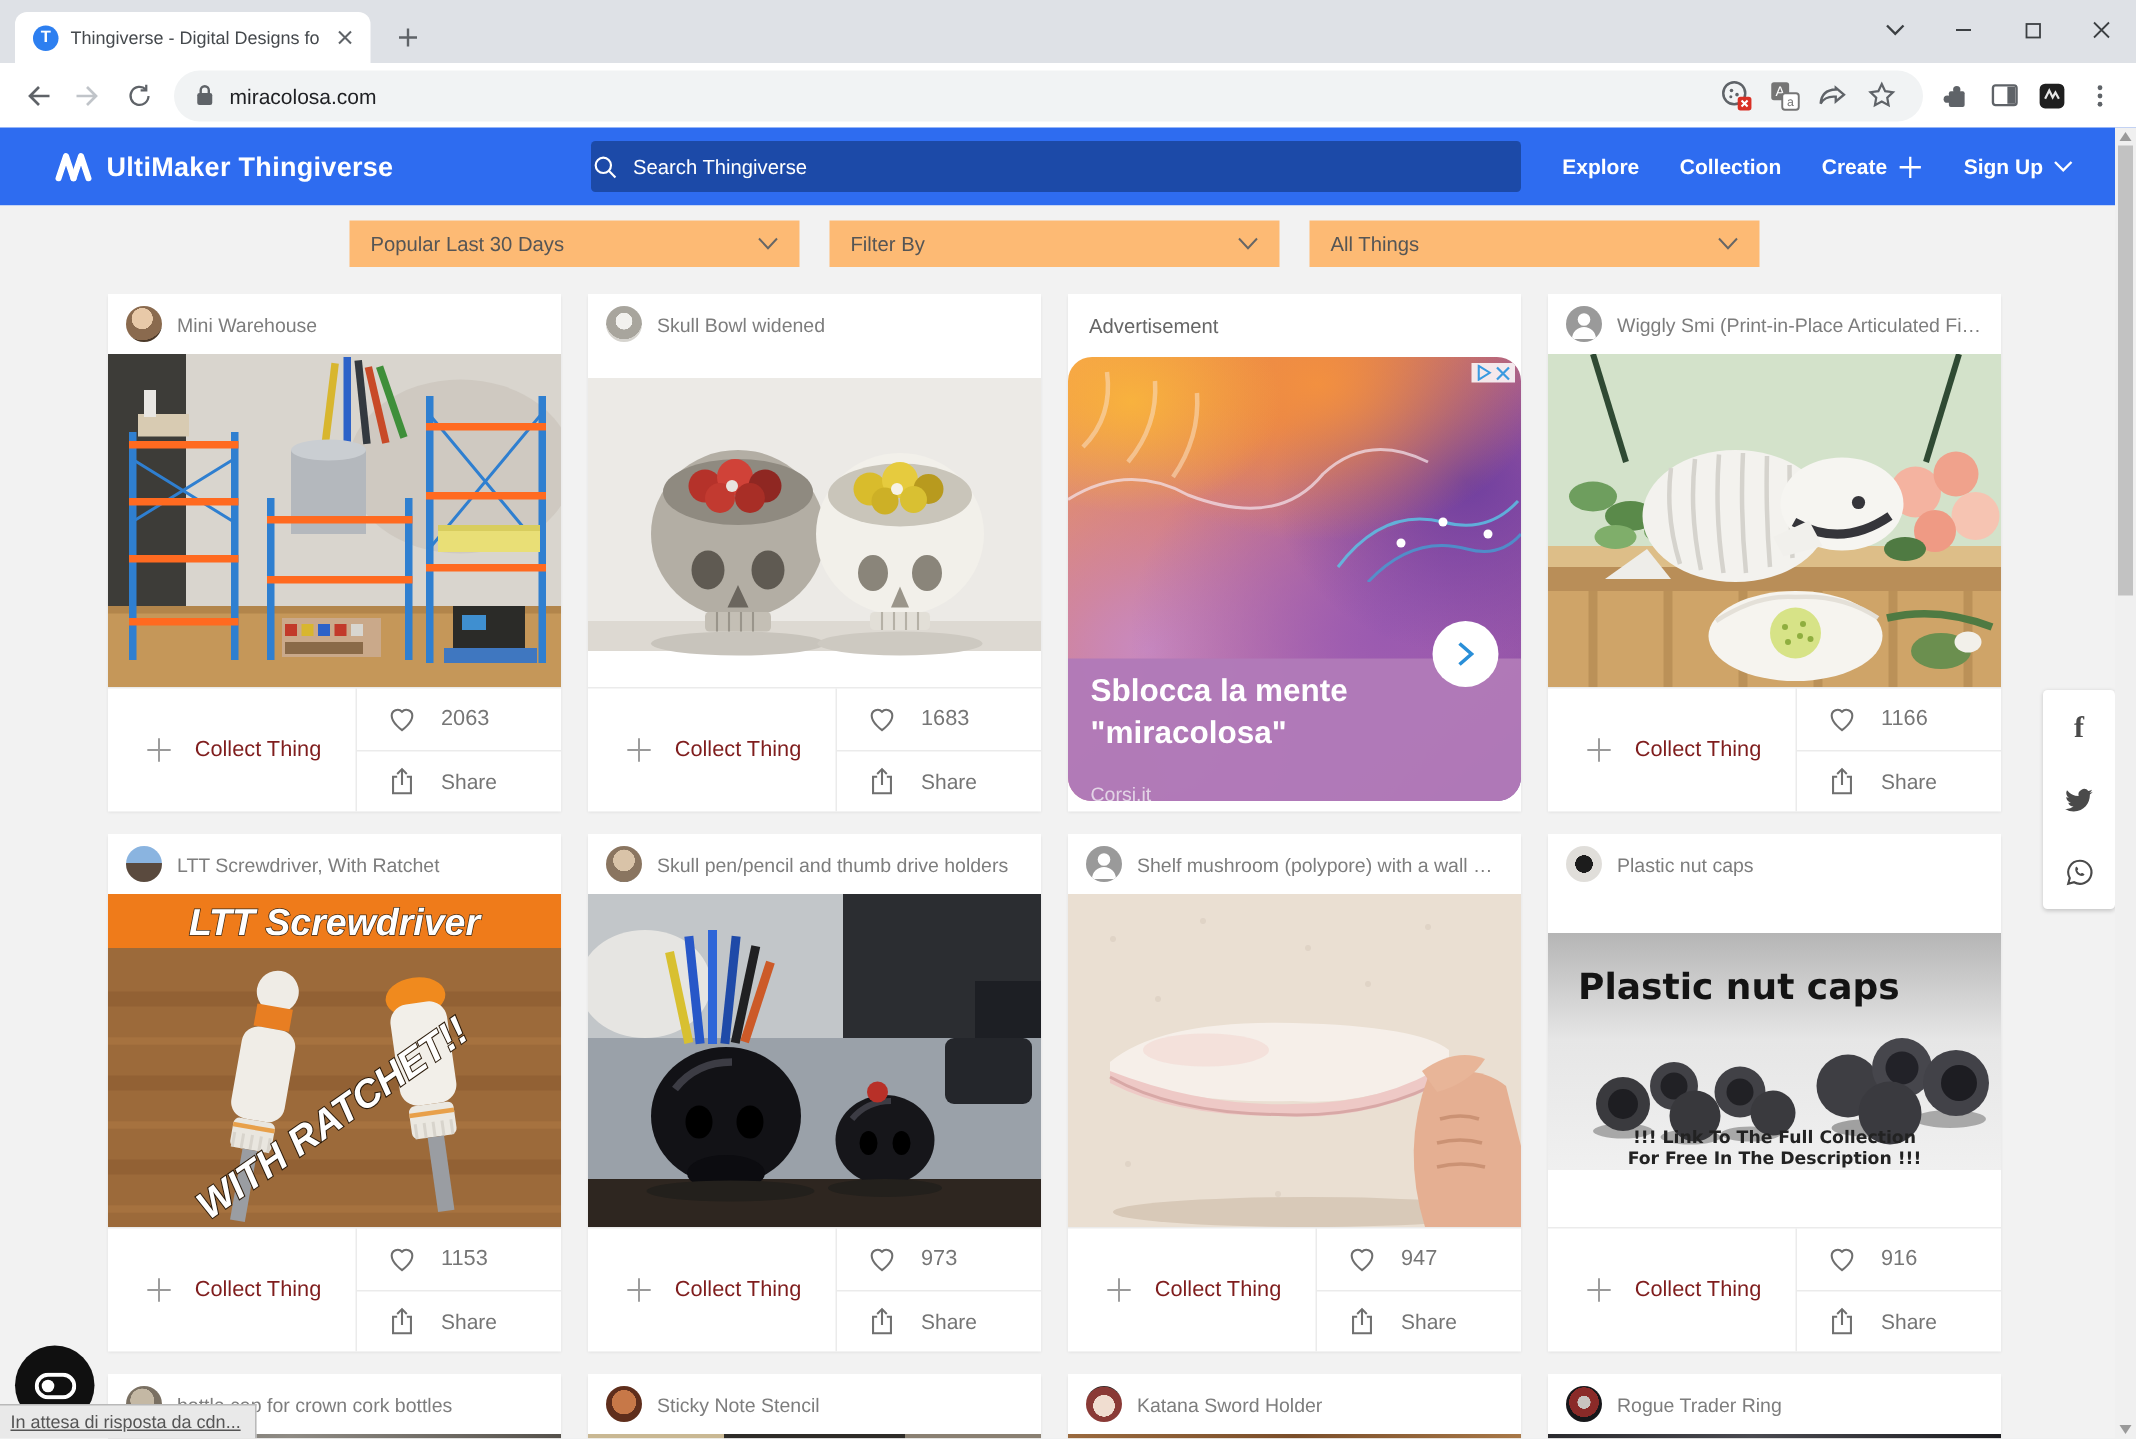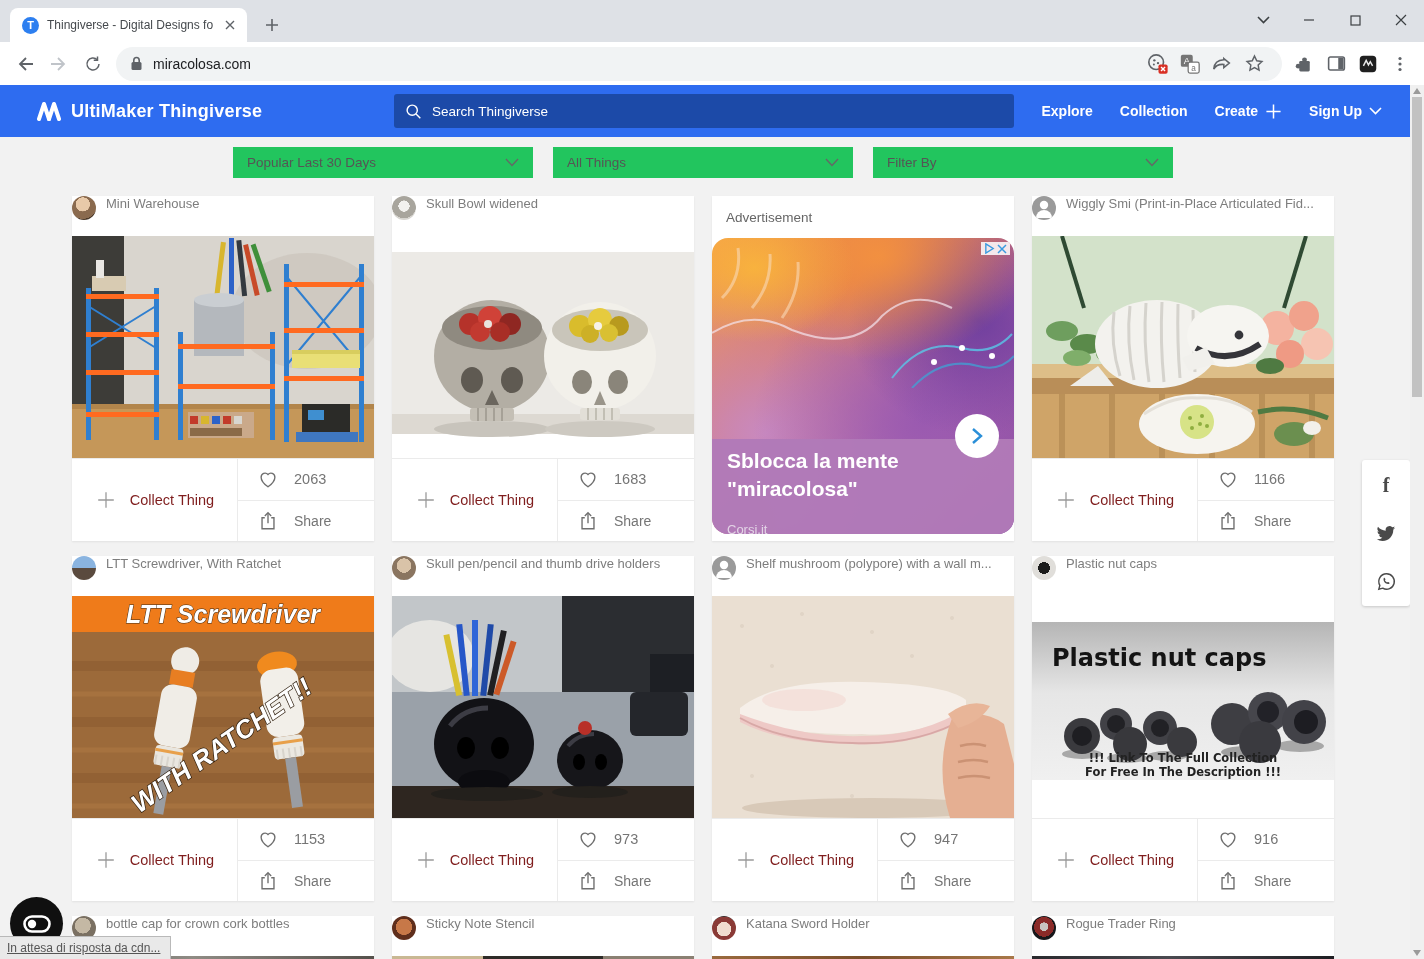--- a/index.html
+++ b/index.html
@@ -27,36 +27,36 @@
             margin:0 6px 0 6px; padding:0 12px 0 14px; min-width:0; }
   .url-text { font-size:14px; color:#202124; margin-left:10px; }
   .urlbar .spacer { flex:1; }
   .tbicon { width:32px; height:32px; display:flex; align-items:center; justify-content:center; flex:none; }
 
   
   .siteheader { position:relative; height:52px; background:#2e6cf0; }
   .brand { position:absolute; left:36px; top:0; height:52px; display:flex; align-items:center; gap:9px; }
   .brand-text { color:#fff; font-size:18px; font-weight:bold; letter-spacing:.2px; }
   .search { position:absolute; left:394px; top:9px; width:620px; height:34px; background:#1c4aa8;
-            border-radius:3px; display:flex; align-items:center; padding-left:11px; }
+            border-radius:3px; display:flex; align-items:center; padding-left:1px; }
   .search input { background:transparent; border:none; outline:none; color:#fff; font-size:13.5px;
                   margin-left:10px; width:520px; font-family:"Liberation Sans",sans-serif; }
   .search input::placeholder { color:#fff; opacity:1; }
   .sitenav { position:absolute; right:42px; top:0; height:52px; display:flex; align-items:center; gap:27px; }
   .sitenav .nav-item { color:#fff; font-size:14px; font-weight:600; display:flex; align-items:center; gap:7px; }
 
   
   .content { position:relative; height:822px; background:#f2f2f2; overflow:hidden; }
   .filters { position:absolute; top:10px; left:233px; display:flex; gap:20px; }
-  .filter { width:300px; height:31px; background:#22c55e; display:flex; align-items:center;
+  .filter { width:300px; height:31px; background:#fdba74; display:flex; align-items:center;
             justify-content:space-between; padding:0 14px; color:#555; font-size:13.5px; }
   .grid { position:absolute; top:59px; left:72px; display:grid;
           grid-template-columns:repeat(4,302px); column-gap:18px; row-gap:15px; }
   .card { width:302px; height:345px; background:#fff; box-shadow:0 1px 2px rgba(0,0,0,.07); overflow:hidden; }
-  .card-head { height:40px; display:flex; padding:0 0; gap:10px; }
+  .card-head { height:40px; display:flex; align-items:center; padding:0 12px; gap:10px; }
   .avatar { width:24px; height:24px; border-radius:50%; flex:none; overflow:hidden; }
   .card-title { font-size:13px; color:#7d7d7d; white-space:nowrap; overflow:hidden; text-overflow:ellipsis; }
   .card-img { position:relative; height:222px; overflow:hidden; background:#fff; }
   .card-img svg { display:block; }
   .card-foot { height:83px; border-top:1px solid #ebebeb; display:flex; }
   .foot-left { width:166px; border-right:1px solid #ebebeb; display:flex; align-items:center;
                justify-content:center; gap:13px; color:#7f1d1d; font-size:14.5px; cursor:pointer; }
   .foot-right { flex:1; display:flex; flex-direction:column; }
   .foot-like { flex:1; border-bottom:1px solid #ebebeb; display:flex; align-items:center; gap:15px;
                padding-left:19px; color:#757575; font-size:14.5px; }
@@ -297,27 +297,27 @@
   <div class="content">
 
     <div class="filters">
       <div class="filter">
         <span>Popular Last 30 Days</span>
         <svg width="14" height="9" viewBox="0 0 14 9" fill="none" stroke="#666" stroke-width="1.3">
             <path d="M1 1l6 6.5L13 1"></path>
           </svg>
       </div>
       <div class="filter">
-        <span>All Things</span>
+        <span>Filter By</span>
         <svg width="14" height="9" viewBox="0 0 14 9" fill="none" stroke="#666" stroke-width="1.3">
             <path d="M1 1l6 6.5L13 1"></path>
           </svg>
       </div>
       <div class="filter">
-        <span>Filter By</span>
+        <span>All Things</span>
         <svg width="14" height="9" viewBox="0 0 14 9" fill="none" stroke="#666" stroke-width="1.3">
             <path d="M1 1l6 6.5L13 1"></path>
           </svg>
       </div>
     </div>
 
     <div class="grid">
 
       <div class="card">
         <div class="card-head">

